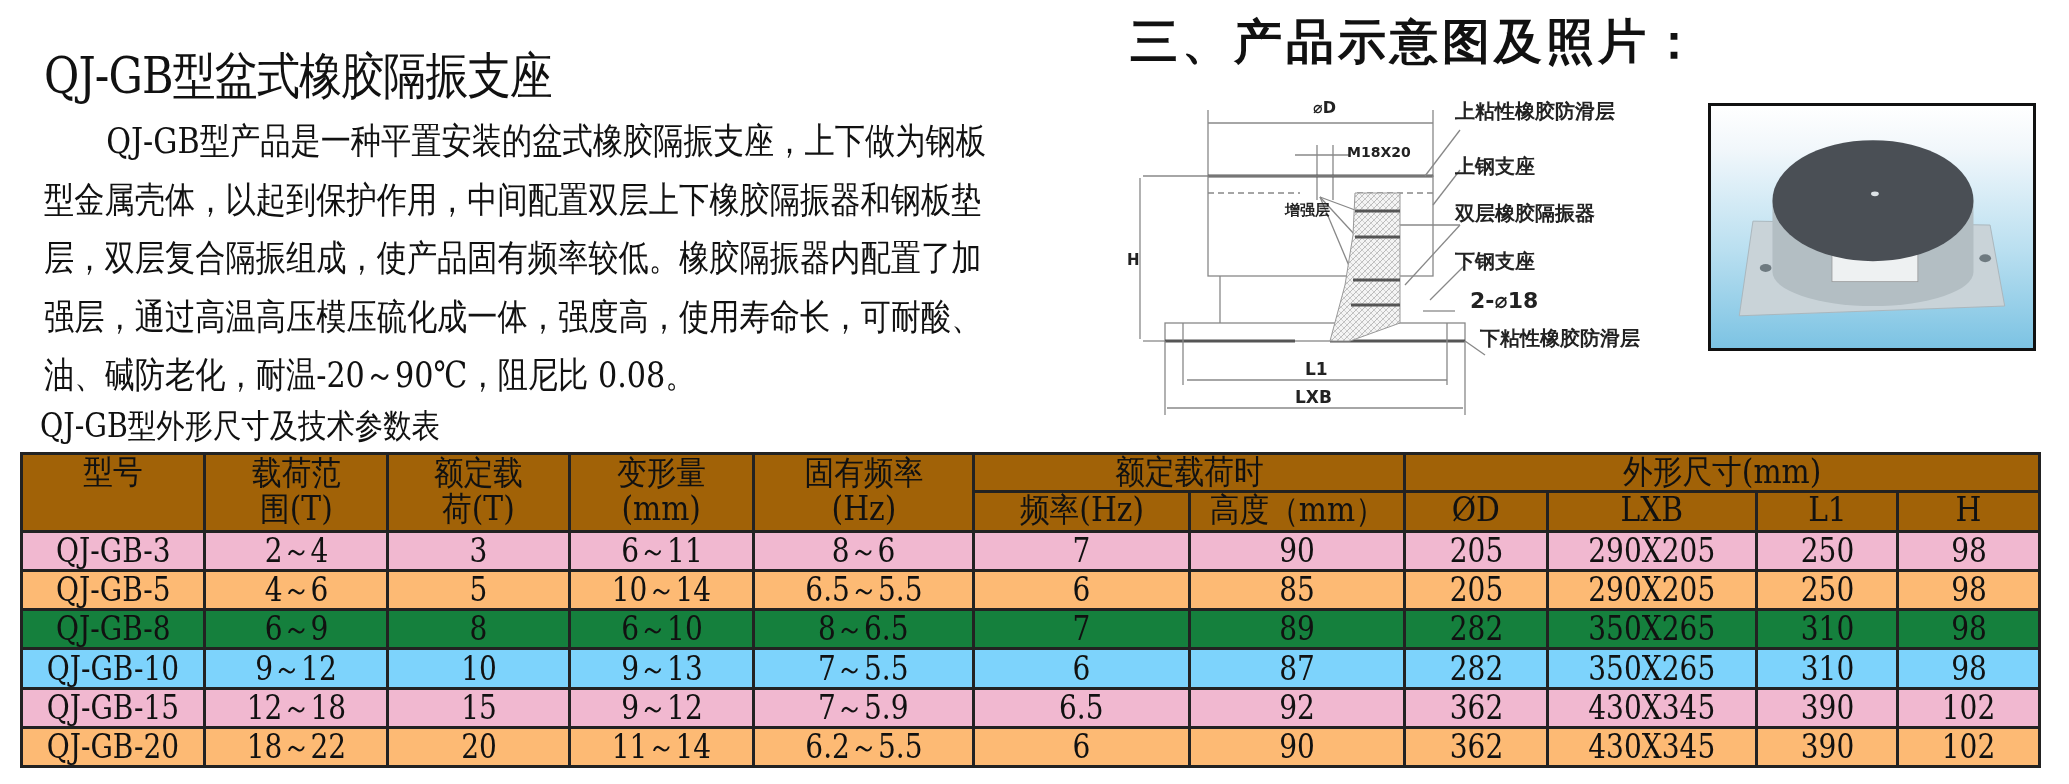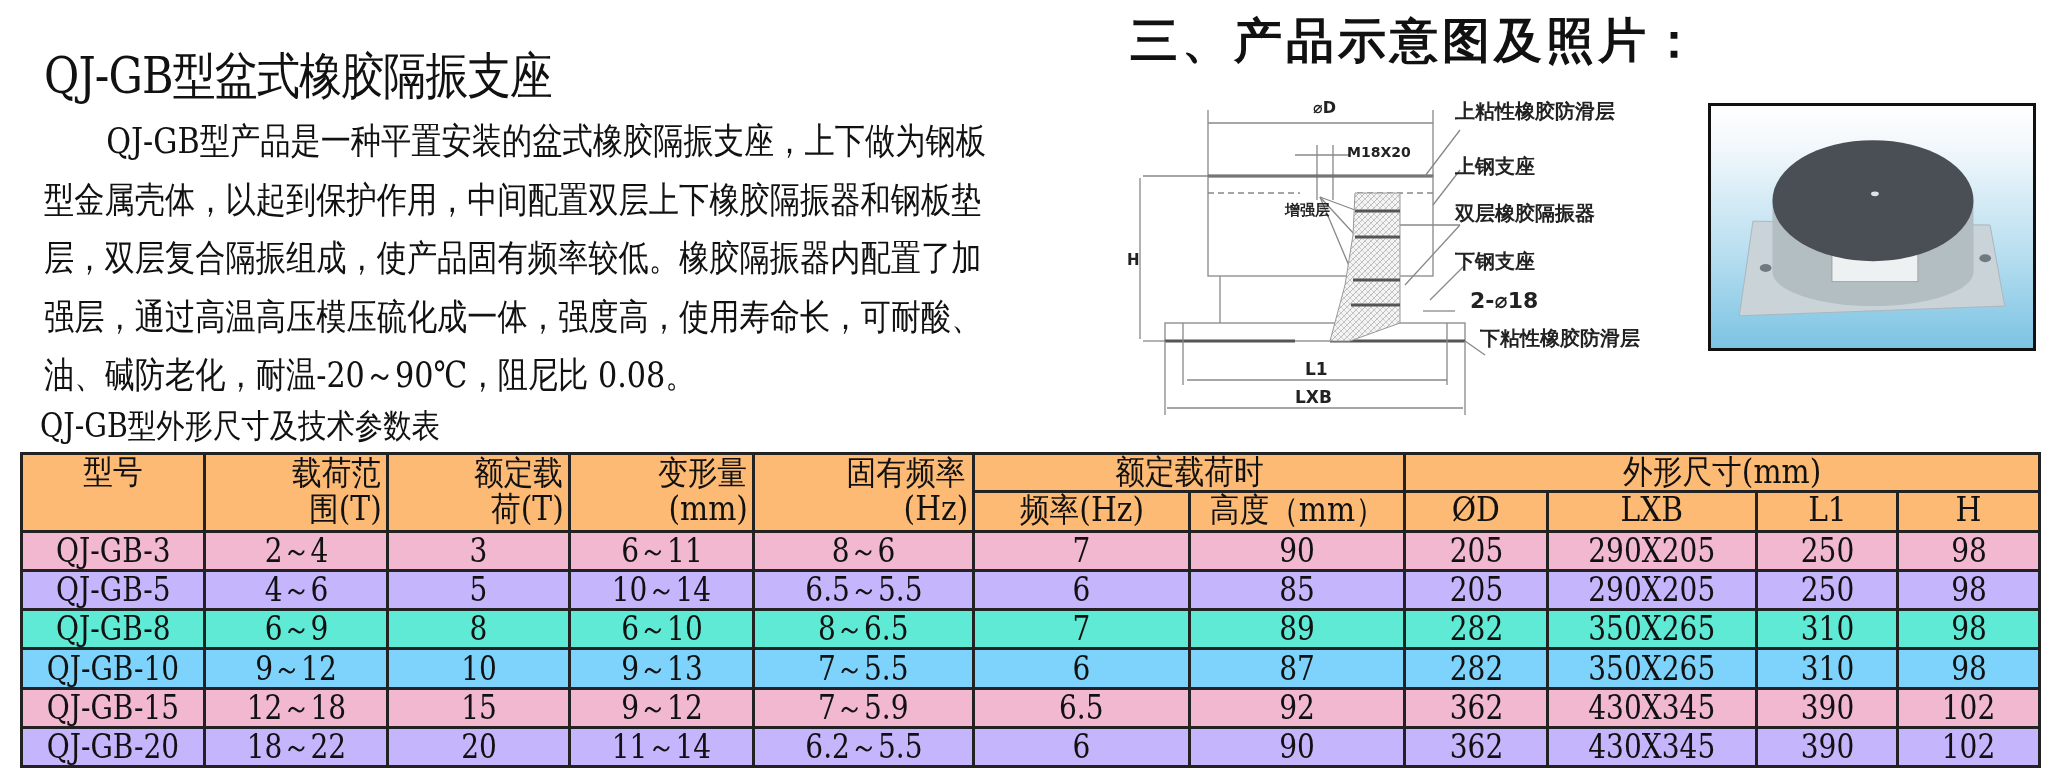--- a/index.html
+++ b/index.html
@@ -3,37 +3,37 @@
 <meta charset="utf-8">
 <style>
   html,body{margin:0;padding:0;background:#fff;}
   body{width:2069px;height:784px;position:relative;overflow:hidden;font-family:"DejaVu Serif","Liberation Serif",serif;color:#111;}
   .abs{position:absolute;}
   #title{left:44px;top:44px;font-size:50px;line-height:64px;white-space:nowrap;letter-spacing:-1px;transform:scaleX(0.86);transform-origin:left top;}
   #intro{left:44px;top:112px;width:1260px;font-size:36px;line-height:58.5px;transform:scaleX(0.84);transform-origin:left top;}
   #intro p{margin:0;}
   #intro .ind{padding-left:74px;}
   #caption{left:40px;top:406px;font-size:33px;line-height:40px;white-space:nowrap;transform:scaleX(0.86);transform-origin:left top;}
-  #section-title{left:1130px;top:8px;font-size:48px;line-height:66px;font-weight:bold;white-space:nowrap;letter-spacing:4px;font-family:Liberation Serif, serif;}
+  #section-title{left:1130px;top:8px;font-size:48px;line-height:66px;font-weight:bold;white-space:nowrap;letter-spacing:4px;}
   #diagram{left:1125px;top:85px;width:590px;height:335px;}
   #diagram svg{width:100%;height:100%;}
   #diagram .lbl{font-family:"DejaVu Sans","Liberation Sans",sans-serif;font-weight:bold;fill:#222;}
   #photo{left:1708px;top:103px;width:328px;height:248px;border:3px solid #111;background:linear-gradient(#ffffff 0%,#f1f7fb 18%,#b9dff0 60%,#7cc3e3 100%);box-sizing:border-box;overflow:hidden;}
   #photo svg{width:100%;height:100%;}
   
   #spec-table{left:20px;top:452px;width:2018px;height:316px;border-collapse:collapse;table-layout:fixed;font-size:33px;}
   #spec-table td,#spec-table th{border:3px solid #222;padding:0;text-align:center;font-weight:normal;overflow:hidden;white-space:nowrap;}
-  #spec-table th{background:#fdba74;line-height:34px;vertical-align:top;}
-  #spec-table th.two{line-height:36px;text-align:right;}
+  #spec-table th{background:#a16207;line-height:34px;vertical-align:top;}
+  #spec-table th.two{line-height:36px;}
   #spec-table th span{display:inline-block;transform:scaleX(0.9);}
   #spec-table tbody td{height:36px;line-height:36px;}
   #spec-table tbody td span{display:inline-block;transform:scaleX(0.85);}
   .row-pink td{background:#f1b8d0;margin-top:48px;}
-  .row-yellow td{background:#c4b5fd;}
-  .row-blue td{background:#5eead4;text-decoration:underline;}
+  .row-yellow td{background:#fdba74;}
+  .row-blue td{background:#15803d;text-decoration:underline;}
   .row-green td{background:#7dd3fc;}
 </style>
 </head>
 <body>
 
 <div id="title" class="abs">QJ-GB型盆式橡胶隔振支座</div>
 
 <div id="intro" class="abs">
   <p class="ind">QJ-GB型产品是一种平置安装的盆式橡胶隔振支座，上下做为钢板</p>
   <p>型金属壳体，以起到保护作用，中间配置双层上下橡胶隔振器和钢板垫</p>

